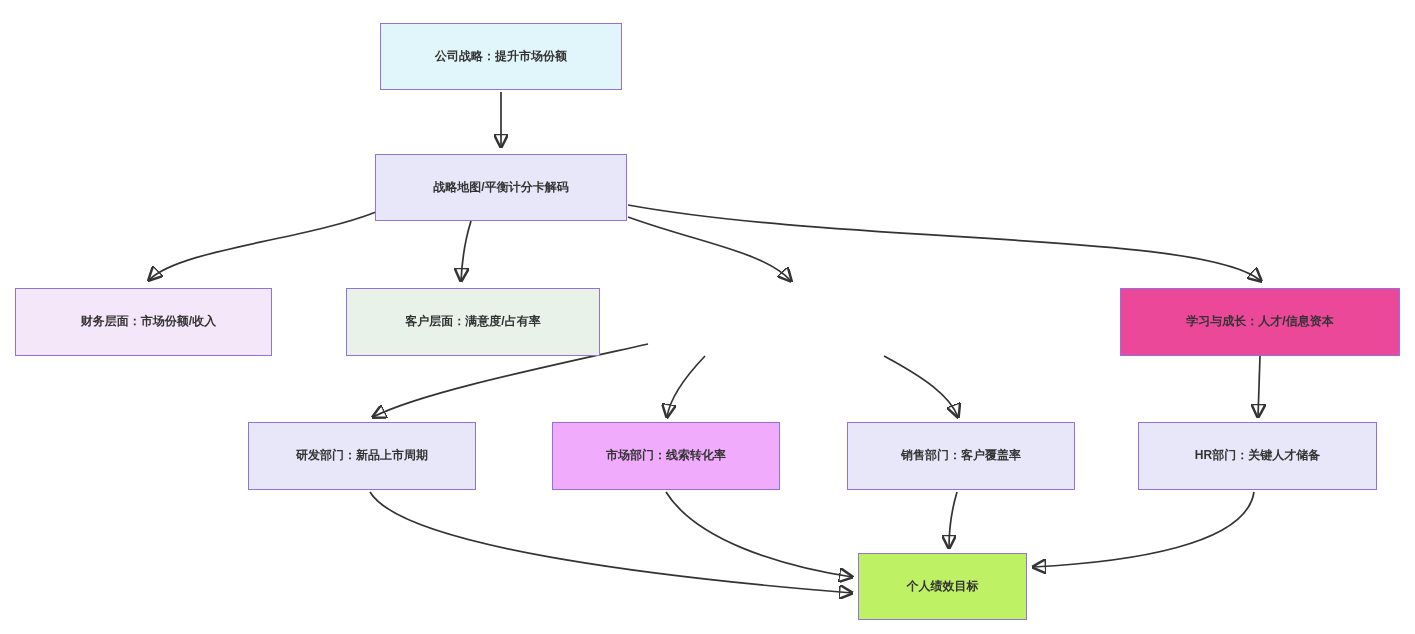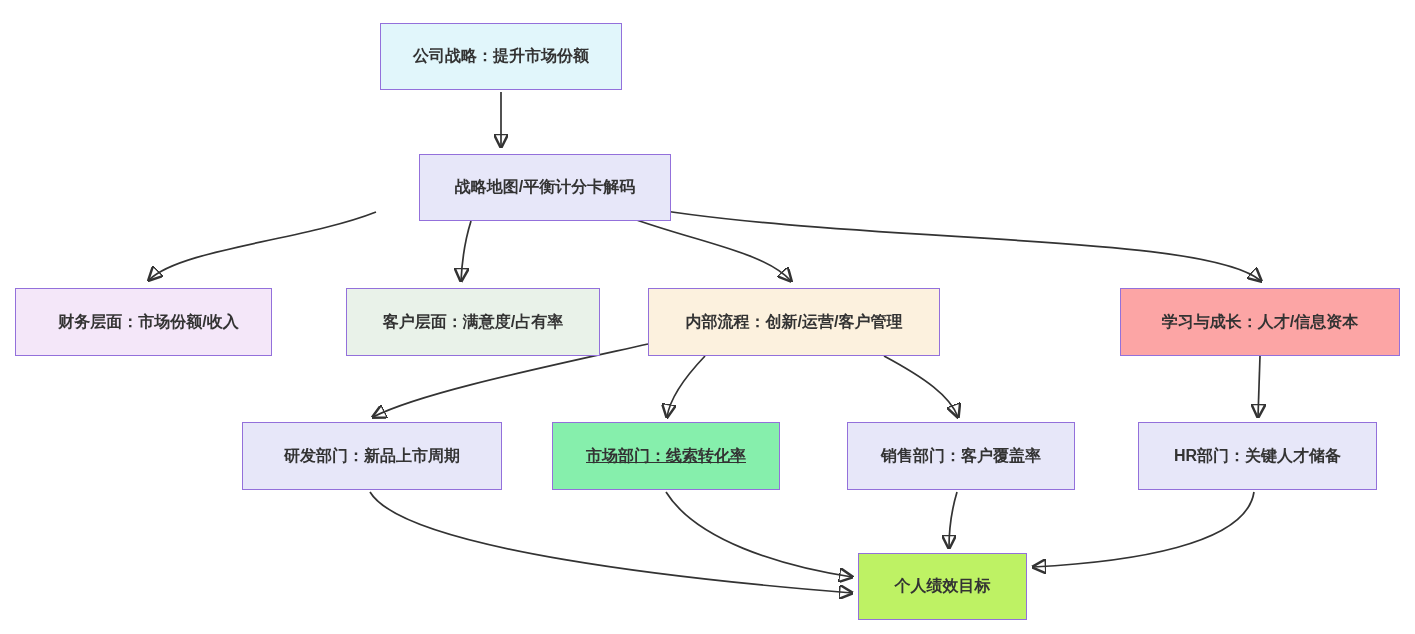--- a/index.html
+++ b/index.html
@@ -24,41 +24,41 @@
   }
   .node {
     position: absolute;
     box-sizing: border-box;
     border: 1px solid #9370DB;
     display: flex;
     align-items: center;
     justify-content: center;
     text-align: center;
     font-weight: bold;
-    font-size: 16px;
+    font-size: 12px;
     color: #333333;
     line-height: 1.3;
     padding: 4px 10px;
   }
   
   .fill-cyan     { background: #E1F6FB; }
   .fill-lavender { background: #E7E7F9; }
   .fill-violet   { background: #F4E7F9; }
   .fill-green    { background: #E9F2E9; }
   .fill-cream    { background: #FCF1DE; }
   .fill-pink     { background: #FDE9EC; }
 
   
   .n-company  { left: 380px;  top: 23px;  width: 242px; height: 67px; }
   .n-map      { left: 375px;  top: 154px; width: 252px; height: 67px; }
   .n-finance  { left: 15px;   top: 288px; width: 257px; height: 68px; }
   .n-customer { left: 346px;  top: 288px; width: 254px; height: 68px; }
   .n-internal { left: 648px;  top: 288px; width: 292px; height: 68px; }
   .n-learning { left: 1120px; top: 288px; width: 280px; height: 68px; }
-  .n-rd       { left: 242px;  top: 422px; width: 260px; height: 68px; }
+  .n-rd       { left: 248px;  top: 422px; width: 228px; height: 68px; }
   .n-marketing{ left: 552px;  top: 422px; width: 228px; height: 68px; }
   .n-sales    { left: 847px;  top: 422px; width: 228px; height: 68px; }
   .n-hr       { left: 1138px; top: 422px; width: 239px; height: 68px; }
   .n-personal { left: 858px;  top: 553px; width: 169px; height: 67px; }
 </style>
 </head>
 <body>
 
 <div class="canvas">
 
@@ -80,45 +80,42 @@
     <path d="M370,492 C405,550 690,580 852,593" marker-end="url(#arrow)"></path>
     <path d="M666,492 C696,540 780,566 852,577" marker-end="url(#arrow)"></path>
     <path d="M957,492 C951,512 949,530 949,548" marker-end="url(#arrow)"></path>
     <path d="M1254,492 C1246,545 1130,562 1033,567" marker-end="url(#arrow)"></path>
   </svg>
 
   <div class="node n-company fill-cyan" style="background-color: rgb(225, 246, 251);">
     <span>公司战略：提升市场份额</span>
   </div>
 
-  <div class="node n-map fill-lavender" style="background-color: rgb(231, 231, 249); margin-left: 44px;">
+  <div class="node n-map fill-lavender" style="background-color: rgb(231, 231, 249);">
     <span>战略地图/平衡计分卡解码</span>
   </div>
 
   <div class="node n-finance fill-violet" style="background-color: rgb(244, 231, 249); padding-left: 20px;">
     <span>财务层面：市场份额/收入</span>
   </div>
 
   <div class="node n-customer fill-green" style="background-color: rgb(233, 242, 233);">
     <span>客户层面：满意度/占有率</span>
   </div>
 
-  <div class="node n-internal fill-cream" style="background-color: rgb(252, 241, 222);">
-    <span>内部流程：创新/运营/客户管理</span>
-  </div>
 
-  <div class="node n-learning fill-pink" style="background-color: #fca5a5; align-items: center;">
+  <div class="node n-learning fill-pink" style="background-color: #ec4899; align-items: center;">
     <span>学习与成长：人才/信息资本</span>
   </div>
 
   <div class="node n-rd fill-lavender" style="background-color: rgb(231, 231, 249);">
     <span>研发部门：新品上市周期</span>
   </div>
 
-  <div class="node n-marketing fill-lavender" style="background-color: #86efac; text-decoration: underline;">
+  <div class="node n-marketing fill-lavender" style="background-color: #f0abfc;">
     <span>市场部门：线索转化率</span>
   </div>
 
   <div class="node n-sales fill-lavender" style="background-color: rgb(231, 231, 249);">
     <span>销售部门：客户覆盖率</span>
   </div>
 
   <div class="node n-hr fill-lavender" style="background-color: rgb(231, 231, 249);">
     <span>HR部门：关键人才储备</span>
   </div>

